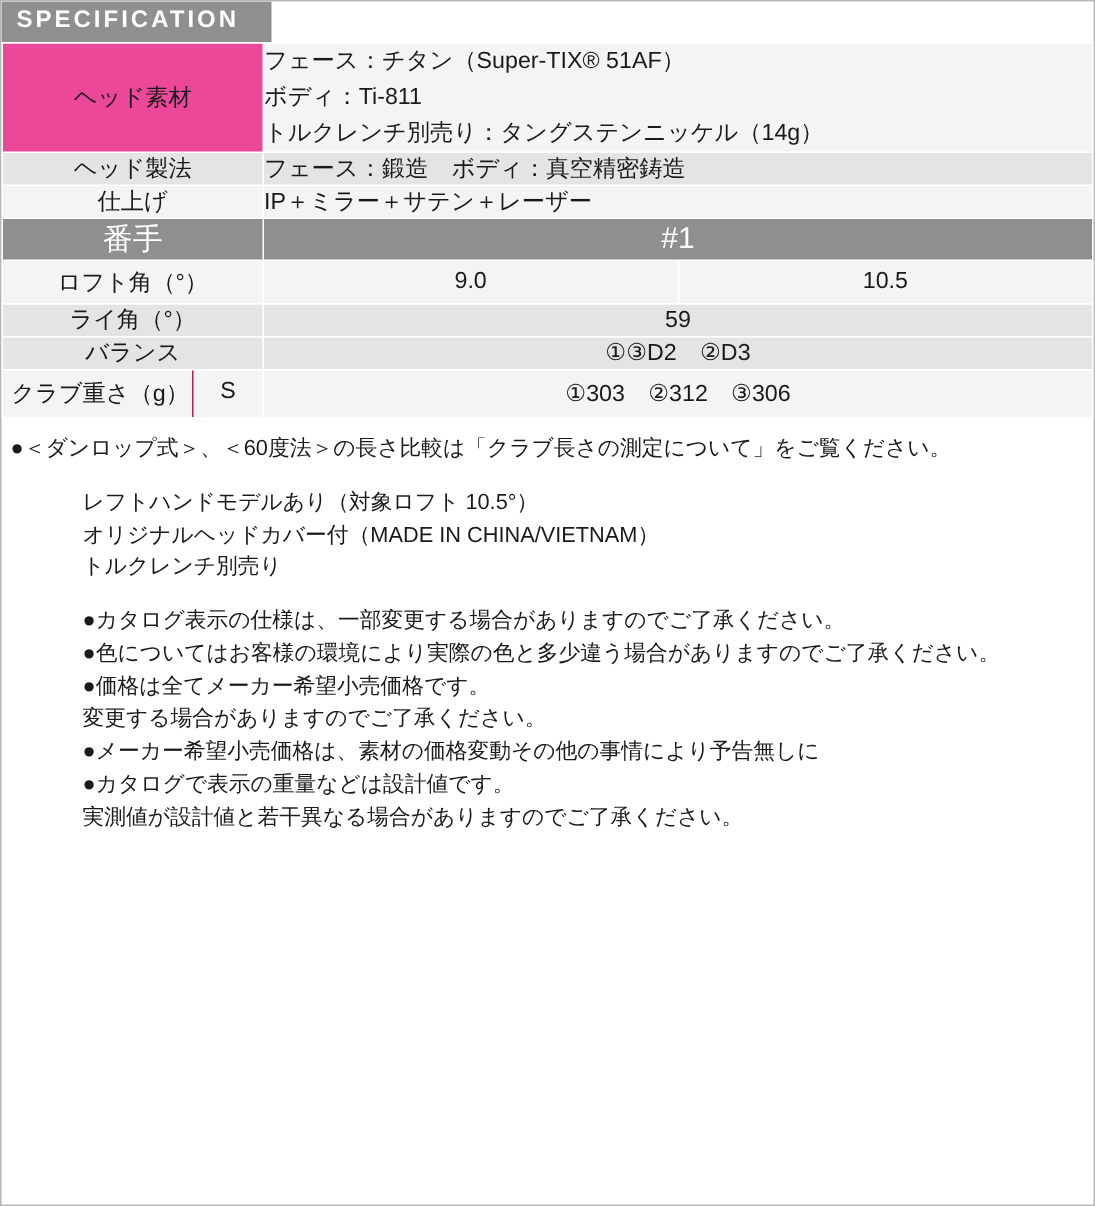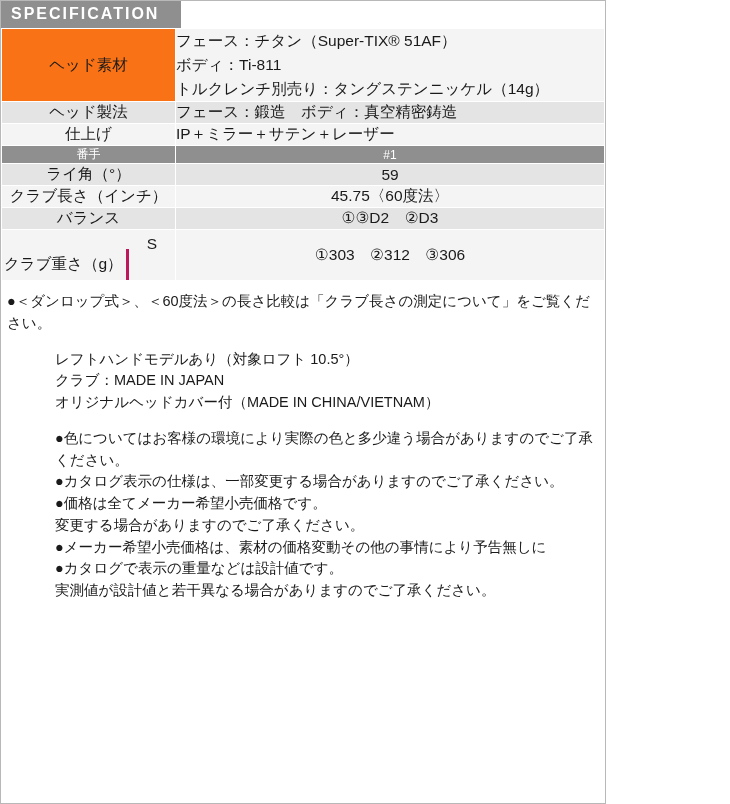--- a/index.html
+++ b/index.html
@@ -5,21 +5,21 @@
   html, body {
     margin: 0;
     padding: 0;
     background: #ffffff;
   }
   body {
     font-family: "Liberation Sans", sans-serif;
     color: #1a1a1a;
   }
   .page {
-    width: 606px;
+    width: 730px;
     height: 804px;
     box-sizing: border-box;
     position: relative;
     background: #ffffff;
     border: 1px solid #b8b8b8;
     overflow: hidden;
   }
   .spec-header {
     background: #8f8f8f;
     color: #ffffff;
@@ -37,21 +37,21 @@
   }
   table.spec td {
     border: 1px solid #ffffff;
     padding: 0;
     vertical-align: middle;
   }
   .lbl {
     width: 173px;
     text-align: center;
     font-size: 15.5px;
-    background: #f97316;
+    background: #ec4899;
     padding: 5px 2px;
   }
   .lbl-white {
     background: #f4f4f4;
   }
   .val {
     font-size: 15.5px;
     padding: 5px 8px;
     background: #f4f4f4;
   }
@@ -60,21 +60,21 @@
   }
   .multiline {
     line-height: 1.55;
     padding: 6px 8px 7px 8px;
     margin-left: 36px;
   }
   .row-dark td {
     background: #8f8f8f;
     color: #ffffff;
     text-align: center;
-    font-size: 12px;
+    font-size: 20px;
     padding: 5px 2px;
   }
   .center {
     text-align: center;
     margin-top: 44px;
   }
   .split-cell {
     padding: 0;
   }
   .split {
@@ -91,24 +91,23 @@
     border-right: 1px solid #ffffff;
   }
   .lbl-s {
     display: flex;
     align-items: stretch;
     justify-content: center;
     font-size: 15.5px;
   }
   .lbl-s .main {
     flex: 1;
-    text-align: left;
-    padding: 5px 2px;
-    border-right: 3px solid #be185d;
-    margin-top: 19px;
+    text-align: right;
+    padding: 5px 2px;
+    border-right: 1px solid #be185d;
   }
   .lbl-s .sfx {
     width: 42px;
     text-align: center;
     padding: 5px 2px;
   }
   .notes {
     padding: 10px 6px 4px 6px;
     font-size: 14.5px;
     line-height: 1.5;
@@ -146,26 +145,31 @@
         <td class="lbl lbl-white">仕上げ</td>
         <td class="val">IP＋ミラー＋サテン＋レーザー</td>
       </tr>
 
       <tr class="row-dark">
         <td>番手</td>
         <td>#1</td>
       </tr>
 
       <tr>
+        <td class="lbl lbl-white">ロフト角（°）</td>
+        <td class="val split-cell">
+          <div class="split">
+            <div>9.0</div>
+            <div>10.5</div>
+          </div>
+        </td>
+      </tr>
+      <tr>
         <td class="lbl val-grey">ライ角（°）</td>
         <td class="val val-grey center">59</td>
-      </tr>
-      <tr>
-        <td class="lbl lbl-white">クラブ長さ（インチ）</td>
-        <td class="val center">45.75〈60度法〉</td>
       </tr>
       <tr>
         <td class="lbl val-grey">バランス</td>
         <td class="val val-grey center">①③D2　②D3</td>
       </tr>
       <tr>
         <td class="lbl lbl-white" style="padding:0">
           <div class="lbl-s">
             <div class="main">クラブ重さ（g）</div>
             <div class="sfx">S</div>
@@ -176,28 +180,28 @@
     </tbody>
   </table>
 
   <div class="notes">
     <div>
       <p>●＜ダンロップ式＞、＜60度法＞の長さ比較は「クラブ長さの測定について」をご覧ください。</p>
     </div>
 
     <div class="block">
       <p>レフトハンドモデルあり（対象ロフト 10.5°）</p>
-      <p>クラブ：MADE IN JAPAN</p>
       <p>オリジナルヘッドカバー付（MADE IN CHINA/VIETNAM）</p>
+      <p>トルクレンチ別売り</p>
     </div>
 
 
     <div class="block">
+      <p>●カタログ表示の仕様は、一部変更する場合がありますのでご了承ください。</p>
       <p>●色についてはお客様の環境により実際の色と多少違う場合がありますのでご了承ください。</p>
-      <p>●カタログ表示の仕様は、一部変更する場合がありますのでご了承ください。</p>
       <p>●価格は全てメーカー希望小売価格です。</p>
       <p>変更する場合がありますのでご了承ください。</p>
       <p>●メーカー希望小売価格は、素材の価格変動その他の事情により予告無しに</p>
       <p>●カタログで表示の重量などは設計値です。</p>
       <p>実測値が設計値と若干異なる場合がありますのでご了承ください。</p>
     </div>
   </div>
 
 </div>
 

